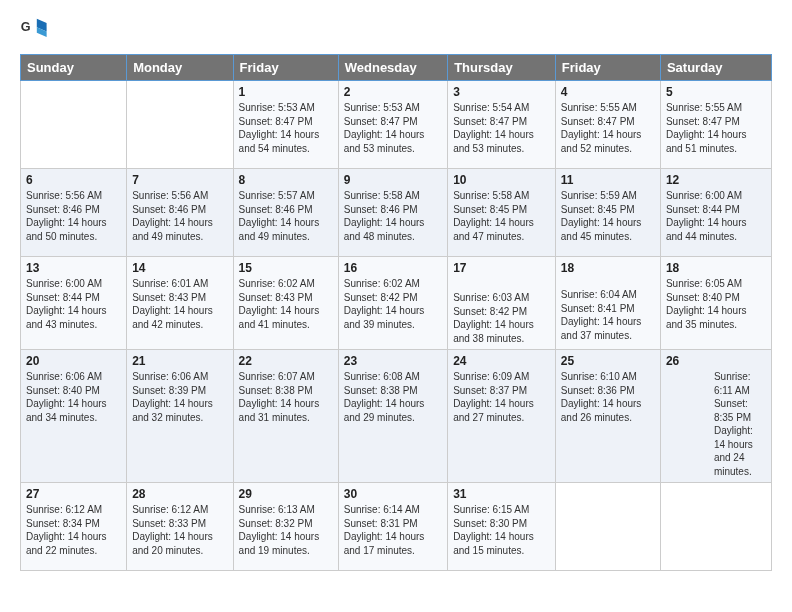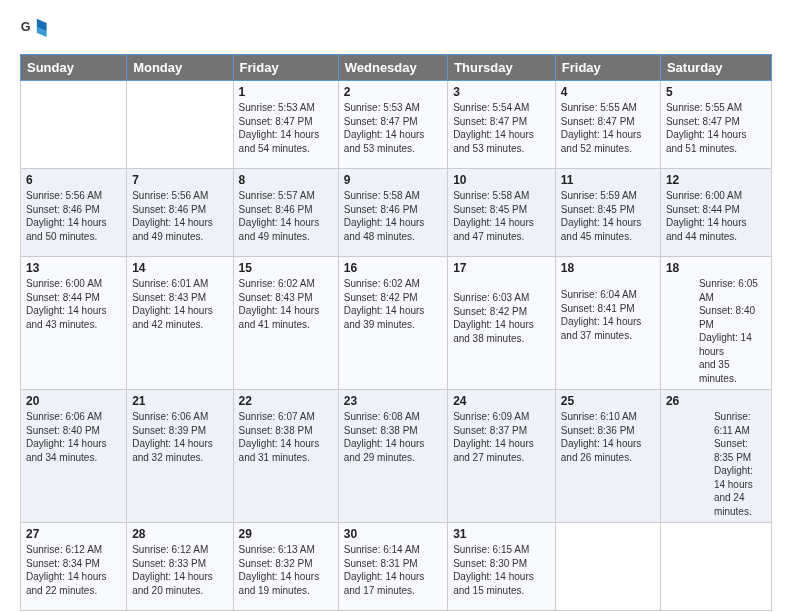--- a/index.html
+++ b/index.html
@@ -262,21 +262,21 @@
           </td>
           <td>
             <span class="day-num">18</span>
             <div class="day-info" style="white-space: pre-line; margin-top: 13px;">Sunrise: 6:04 AM
 Sunset: 8:41 PM
 Daylight: 14 hours
 and 37 minutes.</div>
           </td>
           <td>
             <span class="day-num">18</span>
-            <div class="day-info" style="white-space: pre-line; margin-left: 33px;">Sunrise: 6:05 AM
+            <div class="day-info" style="white-space: pre-line;">Sunrise: 6:05 AM
 Sunset: 8:40 PM
 Daylight: 14 hours
 and 35 minutes.</div>
           </td>
         </tr>
         <tr>
           <td>
             <span class="day-num">20</span>
             <div class="day-info" style="white-space: pre-line;">Sunrise: 6:06 AM
 Sunset: 8:40 PM

